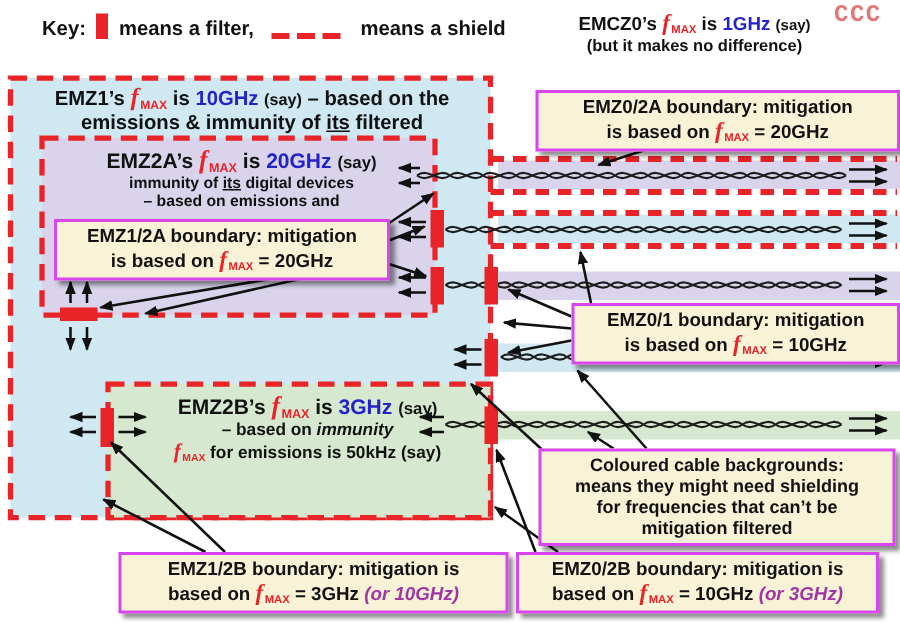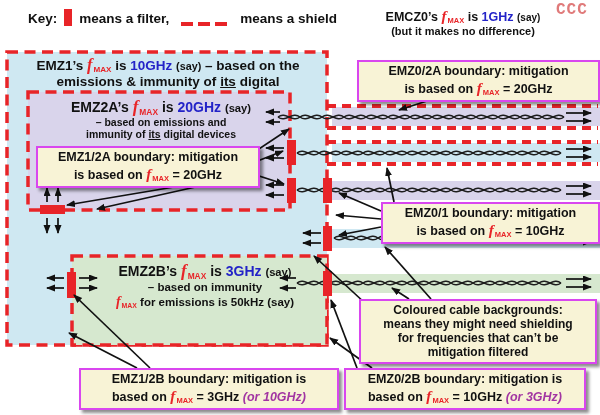--- a/index.html
+++ b/index.html
@@ -8,21 +8,21 @@
   #fig-svg{position:absolute;left:0;top:0;z-index:1;}
   .txt{position:absolute;z-index:2;}
   .ln{display:block;white-space:nowrap;}
   .ctr{text-align:center;}
   .blue{color:var(--blue);font-weight:bold;}
   .say{font-size:0.8em;}
   .fx{font-family:"Liberation Serif",serif;font-style:italic;font-weight:bold;
       color:var(--red);font-size:1.22em;margin-right:1px;}
   sub.fsub{color:var(--red);font-weight:bold;font-size:0.6em;vertical-align:-0.30em;}
   .u{text-decoration:underline;}
-  .it{}
+  .it{font-style:italic;}
   .alt{color:var(--purple);font-style:italic;font-weight:bold;}
   .lbox{position:absolute;z-index:3;background:var(--cream);border:2px solid #d946ef;
         box-shadow:3px 3px 3px rgba(0,0,0,0.45);text-align:center;font-weight:bold;
         font-size:12.5px;line-height:1.18;padding:2px 3px;}
   .ztitle{position:absolute;z-index:2;text-align:center;font-weight:bold;line-height:1.12;}
   
   .keyrow{position:absolute;left:28px;top:9px;z-index:2;display:flex;align-items:flex-end;
           font-weight:bold;font-size:13.5px;white-space:nowrap;}
   .fswatch{display:inline-block;width:8px;height:17px;background:var(--red);margin:0 7px 0 7px;}
   .dswatch{display:inline-flex;align-items:center;margin:0 8px 0 12px;}
@@ -147,38 +147,38 @@
       <span>EMZ1’s</span>
       <span class="fx">f</span><sub class="fsub">MAX</sub>
       <span>is</span>
       <span class="blue">10GHz</span>
       <span class="say">(say)</span>
       <span>– based on the</span>
     </span>
     <span class="ln">
       <span>emissions &amp; immunity of</span>
       <span class="u">its</span>
-      <span>digital</span>
+      <span>filtered</span>
     </span>
   </div>
 
   <div class="ztitle" style="left:34px;top:97px;width:254px;">
     <span class="ln" style="font-size:14px;">
       <span>EMZ2A’s</span>
       <span class="fx">f</span><sub class="fsub">MAX</sub>
       <span>is</span>
       <span class="blue">20GHz</span>
       <span class="say">(say)</span>
     </span>
-    <span class="ln" style="font-size:10.5px;">– based on emissions and</span>
     <span class="ln" style="font-size:10.5px;">
       <span>immunity of</span>
       <span class="u">its</span>
       <span>digital devices</span>
     </span>
+    <span class="ln" style="font-size:10.5px;">– based on emissions and</span>
   </div>
 
   <div class="ztitle" style="left:84px;top:261px;width:242px;">
     <span class="ln" style="font-size:14px;">
       <span>EMZ2B’s</span>
       <span class="fx">f</span><sub class="fsub">MAX</sub>
       <span>is</span>
       <span class="blue">3GHz</span>
       <span class="say">(say)</span>
     </span>

